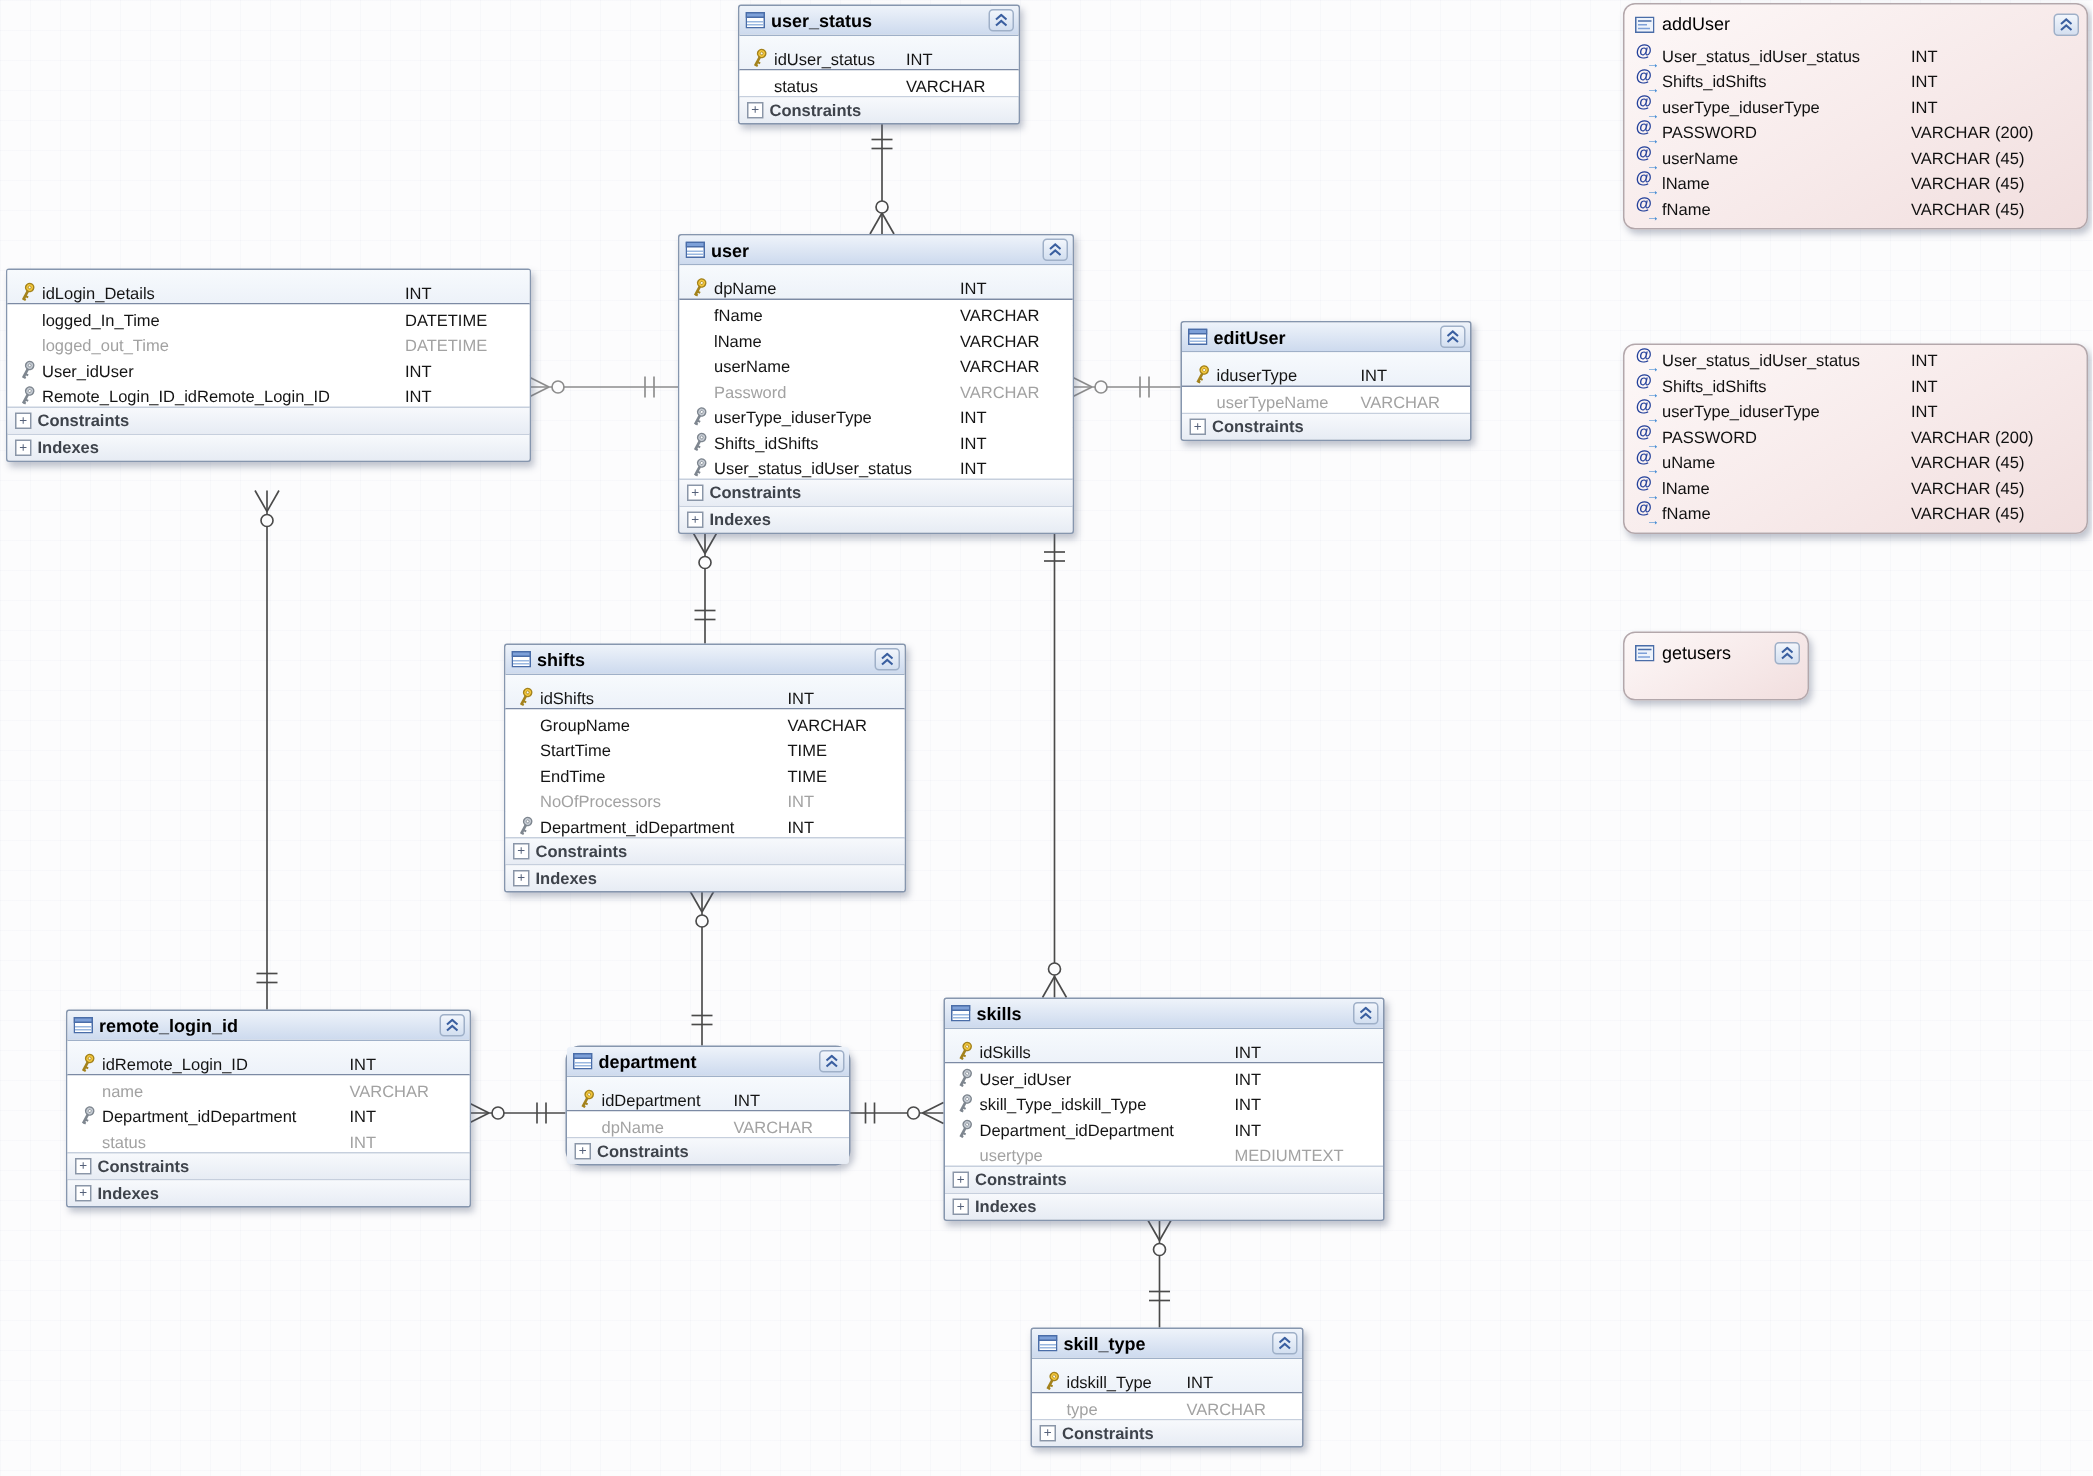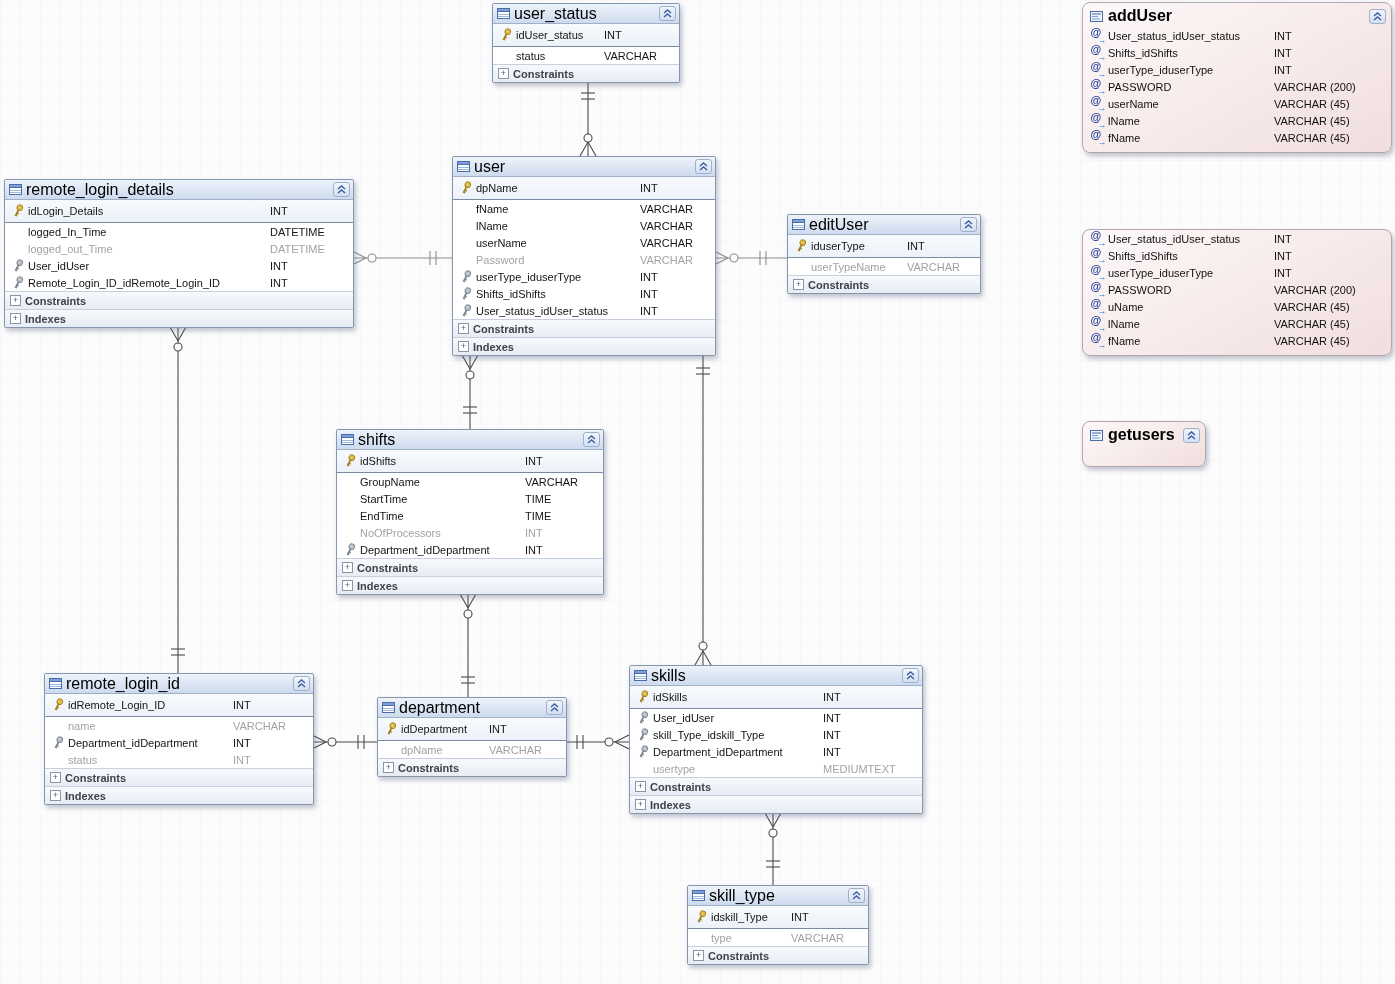--- a/index.html
+++ b/index.html
@@ -17,27 +17,27 @@
   
   .tbl{
     position:absolute;border:1px solid #8696ae;border-radius:2px;background:#fff;
     box-shadow:2px 3px 5px rgba(90,100,125,.38);font-size:11px;
   }
   .tbl .hdr{
     height:19px;display:flex;align-items:center;gap:4px;padding:0 3px 0 4px;
     background:linear-gradient(#eef3fa,#cddaee);
     border-bottom:1px solid #9fb0c8;border-radius:2px 2px 0 0;
   }
-  .hdr .ttl{font-weight:normal;font-size:16px;color:#000;white-space:nowrap;}
+  .hdr .ttl{font-weight:bold;font-size:12px;color:#000;white-space:nowrap;}
   .hdr .ic{display:flex;align-items:center;}
   .colps{
     margin-left:auto;width:15px;height:13px;display:flex;align-items:center;justify-content:center;
     background:linear-gradient(#f2f6fc,#d3dff0);border:1px solid #9fb0c8;border-radius:3px;cursor:pointer;
   }
-  .row{display:flex;align-items:center;height:17px;padding:0 4px 0 3px;background:#fff;}
+  .row{display:flex;align-items:flex-end;height:17px;padding:0 4px 0 3px;background:#fff;}
   .row.pk{height:22px;background:linear-gradient(#f7fafd,#edf2f9);border-bottom:1px solid #7c8aa4;}
   .row .ic{width:20px;min-width:20px;display:flex;justify-content:center;align-items:center;}
   .row .nm{width:var(--namew);min-width:var(--namew);overflow:hidden;white-space:nowrap;color:#141414;}
   .row .ty{white-space:nowrap;color:#141414;}
   .row.muted .nm,.row.muted .ty{color:#a2a2a2;}
   .srow{
     display:flex;align-items:center;height:17px;gap:4px;padding:0 4px 0 3px;
     border-top:1px solid #c6cfdd;background:linear-gradient(#f7f9fc,#e7ecf4);
     font-weight:bold;color:#3e434b;
   }
@@ -47,21 +47,21 @@
     font-size:9px;line-height:8px;text-align:center;display:inline-block;margin-left:2px;font-weight:normal;
   }
 
   
   .rtn{
     position:absolute;border:1px solid #b3a7ab;border-radius:8px;
     background:linear-gradient(150deg,#fdf8f8 0%,#f7eaea 55%,#f1dede 100%);
     box-shadow:2px 3px 5px rgba(90,100,125,.38);font-size:11px;padding-bottom:6px;
   }
   .rtn .hdr{height:22px;display:flex;align-items:center;gap:5px;padding:2px 5px 0 7px;}
-  .rtn .hdr .ttl{font-weight:bold;font-size:16px;color:#000;}
+  .rtn .hdr .ttl{font-weight:normal;font-size:12px;color:#000;}
   .rtn .row{height:17px;padding:0 7px 0 5px;background:transparent;}
   .rtn .row .nm{color:#111;}
   .rtn .row .ty{color:#111;}
   .param-ic{position:relative;width:15px;height:13px;display:inline-block;}
   .param-ic .at{position:absolute;top:-3px;left:0;color:#24419b;font-weight:bold;font-size:11px;}
   .param-ic .ar{position:absolute;bottom:-3px;left:7px;color:#2d7fd0;font-size:9px;font-weight:bold;}
 </style>
 </head>
 <body>
 
@@ -350,415 +350,398 @@
         <span class="nm">userTypeName</span>
         <span class="ty">VARCHAR</span>
       </div>
       <div class="srow">
         <span class="plusbox">+</span>
         <span>Constraints</span>
       </div>
     </div>
 
   <div class="tbl" style="left:4px;top:179px;width:348px;--namew:242px;">
+      <div class="row pk">
+        <span class="ic">
+          <svg width="13" height="14" viewBox="0 0 13 14">
+            <g transform="rotate(28 6 7)">
+              <circle cx="6" cy="3.2" r="2.7" fill="#f5c83c" stroke="#a3821c"></circle>
+              <circle cx="6" cy="3.2" r="1" fill="#fffbe8" stroke="#a3821c" stroke-width="0.5"></circle>
+              <line x1="6" y1="5.9" x2="6" y2="12.5" stroke="#a3821c" stroke-width="1.8"></line>
+              <line x1="6" y1="9.5" x2="8.2" y2="9.5" stroke="#a3821c" stroke-width="1.4"></line>
+              <line x1="6" y1="11.8" x2="7.6" y2="11.8" stroke="#a3821c" stroke-width="1.4"></line>
+            </g>
+          </svg>
+        </span>
+        <span class="nm">idLogin_Details</span>
+        <span class="ty">INT</span>
+      </div>
+      <div class="row">
+        <span class="ic"></span>
+        <span class="nm">logged_In_Time</span>
+        <span class="ty">DATETIME</span>
+      </div>
+      <div class="row muted">
+        <span class="ic"></span>
+        <span class="nm">logged_out_Time</span>
+        <span class="ty">DATETIME</span>
+      </div>
+      <div class="row">
+        <span class="ic">
+          <svg width="13" height="14" viewBox="0 0 13 14">
+            <g transform="rotate(28 6 7)">
+              <circle cx="6" cy="3.2" r="2.7" fill="#c6ccd4" stroke="#7e868f"></circle>
+              <circle cx="6" cy="3.2" r="1" fill="#fff" stroke="#7e868f" stroke-width="0.5"></circle>
+              <line x1="6" y1="5.9" x2="6" y2="12.5" stroke="#7e868f" stroke-width="1.8"></line>
+              <line x1="6" y1="9.5" x2="8.2" y2="9.5" stroke="#7e868f" stroke-width="1.4"></line>
+              <line x1="6" y1="11.8" x2="7.6" y2="11.8" stroke="#7e868f" stroke-width="1.4"></line>
+            </g>
+          </svg>
+        </span>
+        <span class="nm">User_idUser</span>
+        <span class="ty">INT</span>
+      </div>
+      <div class="row">
+        <span class="ic">
+          <svg width="13" height="14" viewBox="0 0 13 14">
+            <g transform="rotate(28 6 7)">
+              <circle cx="6" cy="3.2" r="2.7" fill="#c6ccd4" stroke="#7e868f"></circle>
+              <circle cx="6" cy="3.2" r="1" fill="#fff" stroke="#7e868f" stroke-width="0.5"></circle>
+              <line x1="6" y1="5.9" x2="6" y2="12.5" stroke="#7e868f" stroke-width="1.8"></line>
+              <line x1="6" y1="9.5" x2="8.2" y2="9.5" stroke="#7e868f" stroke-width="1.4"></line>
+              <line x1="6" y1="11.8" x2="7.6" y2="11.8" stroke="#7e868f" stroke-width="1.4"></line>
+            </g>
+          </svg>
+        </span>
+        <span class="nm">Remote_Login_ID_idRemote_Login_ID</span>
+        <span class="ty">INT</span>
+      </div>
+      <div class="srow">
+        <span class="plusbox">+</span>
+        <span>Constraints</span>
+      </div>
+      <div class="srow">
+        <span class="plusbox">+</span>
+        <span>Indexes</span>
+      </div>
+    </div>
+
+  <div class="tbl" style="left:336px;top:429px;width:266px;--namew:165px;">
       <div class="hdr">
         <span class="ic">
           <svg width="13" height="11" viewBox="0 0 13 11">
             <rect x="0.5" y="0.5" width="12" height="10" fill="#fff" stroke="#4a6da8"></rect>
             <rect x="0.5" y="0.5" width="12" height="3" fill="#7da0d8" stroke="#4a6da8"></rect>
             <line x1="1" y1="6.5" x2="12" y2="6.5" stroke="#9ab8e0"></line>
             <line x1="1" y1="8.5" x2="12" y2="8.5" stroke="#9ab8e0"></line>
           </svg>
         </span>
-        <span class="ttl">remote_login_details</span>
+        <span class="ttl">shifts</span>
         <span class="colps">
           <svg width="9" height="9" viewBox="0 0 9 9">
             <polyline points="1,4 4.5,1 8,4" fill="none" stroke="#3a5fa0" stroke-width="1.4"></polyline>
             <polyline points="1,8 4.5,5 8,8" fill="none" stroke="#3a5fa0" stroke-width="1.4"></polyline>
           </svg>
         </span>
       </div>
       <div class="row pk">
         <span class="ic">
           <svg width="13" height="14" viewBox="0 0 13 14">
             <g transform="rotate(28 6 7)">
               <circle cx="6" cy="3.2" r="2.7" fill="#f5c83c" stroke="#a3821c"></circle>
               <circle cx="6" cy="3.2" r="1" fill="#fffbe8" stroke="#a3821c" stroke-width="0.5"></circle>
               <line x1="6" y1="5.9" x2="6" y2="12.5" stroke="#a3821c" stroke-width="1.8"></line>
               <line x1="6" y1="9.5" x2="8.2" y2="9.5" stroke="#a3821c" stroke-width="1.4"></line>
               <line x1="6" y1="11.8" x2="7.6" y2="11.8" stroke="#a3821c" stroke-width="1.4"></line>
             </g>
           </svg>
         </span>
-        <span class="nm">idLogin_Details</span>
-        <span class="ty">INT</span>
-      </div>
-      <div class="row">
-        <span class="ic"></span>
-        <span class="nm">logged_In_Time</span>
-        <span class="ty">DATETIME</span>
+        <span class="nm">idShifts</span>
+        <span class="ty">INT</span>
+      </div>
+      <div class="row">
+        <span class="ic"></span>
+        <span class="nm">GroupName</span>
+        <span class="ty">VARCHAR</span>
+      </div>
+      <div class="row">
+        <span class="ic"></span>
+        <span class="nm">StartTime</span>
+        <span class="ty">TIME</span>
+      </div>
+      <div class="row">
+        <span class="ic"></span>
+        <span class="nm">EndTime</span>
+        <span class="ty">TIME</span>
       </div>
       <div class="row muted">
         <span class="ic"></span>
-        <span class="nm">logged_out_Time</span>
-        <span class="ty">DATETIME</span>
+        <span class="nm">NoOfProcessors</span>
+        <span class="ty">INT</span>
       </div>
       <div class="row">
         <span class="ic">
           <svg width="13" height="14" viewBox="0 0 13 14">
             <g transform="rotate(28 6 7)">
               <circle cx="6" cy="3.2" r="2.7" fill="#c6ccd4" stroke="#7e868f"></circle>
               <circle cx="6" cy="3.2" r="1" fill="#fff" stroke="#7e868f" stroke-width="0.5"></circle>
               <line x1="6" y1="5.9" x2="6" y2="12.5" stroke="#7e868f" stroke-width="1.8"></line>
               <line x1="6" y1="9.5" x2="8.2" y2="9.5" stroke="#7e868f" stroke-width="1.4"></line>
               <line x1="6" y1="11.8" x2="7.6" y2="11.8" stroke="#7e868f" stroke-width="1.4"></line>
             </g>
           </svg>
         </span>
-        <span class="nm">User_idUser</span>
-        <span class="ty">INT</span>
+        <span class="nm">Department_idDepartment</span>
+        <span class="ty">INT</span>
+      </div>
+      <div class="srow">
+        <span class="plusbox">+</span>
+        <span>Constraints</span>
+      </div>
+      <div class="srow">
+        <span class="plusbox">+</span>
+        <span>Indexes</span>
+      </div>
+    </div>
+
+  <div class="tbl" style="left:44px;top:673px;width:268px;--namew:165px;">
+      <div class="hdr">
+        <span class="ic">
+          <svg width="13" height="11" viewBox="0 0 13 11">
+            <rect x="0.5" y="0.5" width="12" height="10" fill="#fff" stroke="#4a6da8"></rect>
+            <rect x="0.5" y="0.5" width="12" height="3" fill="#7da0d8" stroke="#4a6da8"></rect>
+            <line x1="1" y1="6.5" x2="12" y2="6.5" stroke="#9ab8e0"></line>
+            <line x1="1" y1="8.5" x2="12" y2="8.5" stroke="#9ab8e0"></line>
+          </svg>
+        </span>
+        <span class="ttl">remote_login_id</span>
+        <span class="colps">
+          <svg width="9" height="9" viewBox="0 0 9 9">
+            <polyline points="1,4 4.5,1 8,4" fill="none" stroke="#3a5fa0" stroke-width="1.4"></polyline>
+            <polyline points="1,8 4.5,5 8,8" fill="none" stroke="#3a5fa0" stroke-width="1.4"></polyline>
+          </svg>
+        </span>
+      </div>
+      <div class="row pk">
+        <span class="ic">
+          <svg width="13" height="14" viewBox="0 0 13 14">
+            <g transform="rotate(28 6 7)">
+              <circle cx="6" cy="3.2" r="2.7" fill="#f5c83c" stroke="#a3821c"></circle>
+              <circle cx="6" cy="3.2" r="1" fill="#fffbe8" stroke="#a3821c" stroke-width="0.5"></circle>
+              <line x1="6" y1="5.9" x2="6" y2="12.5" stroke="#a3821c" stroke-width="1.8"></line>
+              <line x1="6" y1="9.5" x2="8.2" y2="9.5" stroke="#a3821c" stroke-width="1.4"></line>
+              <line x1="6" y1="11.8" x2="7.6" y2="11.8" stroke="#a3821c" stroke-width="1.4"></line>
+            </g>
+          </svg>
+        </span>
+        <span class="nm">idRemote_Login_ID</span>
+        <span class="ty">INT</span>
+      </div>
+      <div class="row muted">
+        <span class="ic"></span>
+        <span class="nm">name</span>
+        <span class="ty">VARCHAR</span>
       </div>
       <div class="row">
         <span class="ic">
           <svg width="13" height="14" viewBox="0 0 13 14">
             <g transform="rotate(28 6 7)">
               <circle cx="6" cy="3.2" r="2.7" fill="#c6ccd4" stroke="#7e868f"></circle>
               <circle cx="6" cy="3.2" r="1" fill="#fff" stroke="#7e868f" stroke-width="0.5"></circle>
               <line x1="6" y1="5.9" x2="6" y2="12.5" stroke="#7e868f" stroke-width="1.8"></line>
               <line x1="6" y1="9.5" x2="8.2" y2="9.5" stroke="#7e868f" stroke-width="1.4"></line>
               <line x1="6" y1="11.8" x2="7.6" y2="11.8" stroke="#7e868f" stroke-width="1.4"></line>
             </g>
           </svg>
         </span>
-        <span class="nm">Remote_Login_ID_idRemote_Login_ID</span>
+        <span class="nm">Department_idDepartment</span>
+        <span class="ty">INT</span>
+      </div>
+      <div class="row muted">
+        <span class="ic"></span>
+        <span class="nm">status</span>
         <span class="ty">INT</span>
       </div>
       <div class="srow">
         <span class="plusbox">+</span>
         <span>Constraints</span>
       </div>
       <div class="srow">
         <span class="plusbox">+</span>
         <span>Indexes</span>
       </div>
     </div>
 
-  <div class="tbl" style="left:336px;top:429px;width:266px;--namew:165px;">
+  <div class="tbl" style="left:377px;top:697px;width:188px;border-radius:10px;--namew:88px;">
       <div class="hdr">
         <span class="ic">
           <svg width="13" height="11" viewBox="0 0 13 11">
             <rect x="0.5" y="0.5" width="12" height="10" fill="#fff" stroke="#4a6da8"></rect>
             <rect x="0.5" y="0.5" width="12" height="3" fill="#7da0d8" stroke="#4a6da8"></rect>
             <line x1="1" y1="6.5" x2="12" y2="6.5" stroke="#9ab8e0"></line>
             <line x1="1" y1="8.5" x2="12" y2="8.5" stroke="#9ab8e0"></line>
           </svg>
         </span>
-        <span class="ttl">shifts</span>
+        <span class="ttl">department</span>
         <span class="colps">
           <svg width="9" height="9" viewBox="0 0 9 9">
             <polyline points="1,4 4.5,1 8,4" fill="none" stroke="#3a5fa0" stroke-width="1.4"></polyline>
             <polyline points="1,8 4.5,5 8,8" fill="none" stroke="#3a5fa0" stroke-width="1.4"></polyline>
           </svg>
         </span>
       </div>
       <div class="row pk">
         <span class="ic">
           <svg width="13" height="14" viewBox="0 0 13 14">
             <g transform="rotate(28 6 7)">
               <circle cx="6" cy="3.2" r="2.7" fill="#f5c83c" stroke="#a3821c"></circle>
               <circle cx="6" cy="3.2" r="1" fill="#fffbe8" stroke="#a3821c" stroke-width="0.5"></circle>
               <line x1="6" y1="5.9" x2="6" y2="12.5" stroke="#a3821c" stroke-width="1.8"></line>
               <line x1="6" y1="9.5" x2="8.2" y2="9.5" stroke="#a3821c" stroke-width="1.4"></line>
               <line x1="6" y1="11.8" x2="7.6" y2="11.8" stroke="#a3821c" stroke-width="1.4"></line>
             </g>
           </svg>
         </span>
-        <span class="nm">idShifts</span>
-        <span class="ty">INT</span>
-      </div>
-      <div class="row">
-        <span class="ic"></span>
-        <span class="nm">GroupName</span>
+        <span class="nm">idDepartment</span>
+        <span class="ty">INT</span>
+      </div>
+      <div class="row muted">
+        <span class="ic"></span>
+        <span class="nm">dpName</span>
         <span class="ty">VARCHAR</span>
       </div>
-      <div class="row">
-        <span class="ic"></span>
-        <span class="nm">StartTime</span>
-        <span class="ty">TIME</span>
-      </div>
-      <div class="row">
-        <span class="ic"></span>
-        <span class="nm">EndTime</span>
-        <span class="ty">TIME</span>
-      </div>
-      <div class="row muted">
-        <span class="ic"></span>
-        <span class="nm">NoOfProcessors</span>
+      <div class="srow">
+        <span class="plusbox">+</span>
+        <span>Constraints</span>
+      </div>
+    </div>
+
+  <div class="tbl" style="left:629px;top:665px;width:292px;--namew:170px;">
+      <div class="hdr">
+        <span class="ic">
+          <svg width="13" height="11" viewBox="0 0 13 11">
+            <rect x="0.5" y="0.5" width="12" height="10" fill="#fff" stroke="#4a6da8"></rect>
+            <rect x="0.5" y="0.5" width="12" height="3" fill="#7da0d8" stroke="#4a6da8"></rect>
+            <line x1="1" y1="6.5" x2="12" y2="6.5" stroke="#9ab8e0"></line>
+            <line x1="1" y1="8.5" x2="12" y2="8.5" stroke="#9ab8e0"></line>
+          </svg>
+        </span>
+        <span class="ttl">skills</span>
+        <span class="colps">
+          <svg width="9" height="9" viewBox="0 0 9 9">
+            <polyline points="1,4 4.5,1 8,4" fill="none" stroke="#3a5fa0" stroke-width="1.4"></polyline>
+            <polyline points="1,8 4.5,5 8,8" fill="none" stroke="#3a5fa0" stroke-width="1.4"></polyline>
+          </svg>
+        </span>
+      </div>
+      <div class="row pk">
+        <span class="ic">
+          <svg width="13" height="14" viewBox="0 0 13 14">
+            <g transform="rotate(28 6 7)">
+              <circle cx="6" cy="3.2" r="2.7" fill="#f5c83c" stroke="#a3821c"></circle>
+              <circle cx="6" cy="3.2" r="1" fill="#fffbe8" stroke="#a3821c" stroke-width="0.5"></circle>
+              <line x1="6" y1="5.9" x2="6" y2="12.5" stroke="#a3821c" stroke-width="1.8"></line>
+              <line x1="6" y1="9.5" x2="8.2" y2="9.5" stroke="#a3821c" stroke-width="1.4"></line>
+              <line x1="6" y1="11.8" x2="7.6" y2="11.8" stroke="#a3821c" stroke-width="1.4"></line>
+            </g>
+          </svg>
+        </span>
+        <span class="nm">idSkills</span>
         <span class="ty">INT</span>
       </div>
       <div class="row">
         <span class="ic">
           <svg width="13" height="14" viewBox="0 0 13 14">
             <g transform="rotate(28 6 7)">
               <circle cx="6" cy="3.2" r="2.7" fill="#c6ccd4" stroke="#7e868f"></circle>
               <circle cx="6" cy="3.2" r="1" fill="#fff" stroke="#7e868f" stroke-width="0.5"></circle>
               <line x1="6" y1="5.9" x2="6" y2="12.5" stroke="#7e868f" stroke-width="1.8"></line>
               <line x1="6" y1="9.5" x2="8.2" y2="9.5" stroke="#7e868f" stroke-width="1.4"></line>
               <line x1="6" y1="11.8" x2="7.6" y2="11.8" stroke="#7e868f" stroke-width="1.4"></line>
             </g>
           </svg>
         </span>
+        <span class="nm">User_idUser</span>
+        <span class="ty">INT</span>
+      </div>
+      <div class="row">
+        <span class="ic">
+          <svg width="13" height="14" viewBox="0 0 13 14">
+            <g transform="rotate(28 6 7)">
+              <circle cx="6" cy="3.2" r="2.7" fill="#c6ccd4" stroke="#7e868f"></circle>
+              <circle cx="6" cy="3.2" r="1" fill="#fff" stroke="#7e868f" stroke-width="0.5"></circle>
+              <line x1="6" y1="5.9" x2="6" y2="12.5" stroke="#7e868f" stroke-width="1.8"></line>
+              <line x1="6" y1="9.5" x2="8.2" y2="9.5" stroke="#7e868f" stroke-width="1.4"></line>
+              <line x1="6" y1="11.8" x2="7.6" y2="11.8" stroke="#7e868f" stroke-width="1.4"></line>
+            </g>
+          </svg>
+        </span>
+        <span class="nm">skill_Type_idskill_Type</span>
+        <span class="ty">INT</span>
+      </div>
+      <div class="row">
+        <span class="ic">
+          <svg width="13" height="14" viewBox="0 0 13 14">
+            <g transform="rotate(28 6 7)">
+              <circle cx="6" cy="3.2" r="2.7" fill="#c6ccd4" stroke="#7e868f"></circle>
+              <circle cx="6" cy="3.2" r="1" fill="#fff" stroke="#7e868f" stroke-width="0.5"></circle>
+              <line x1="6" y1="5.9" x2="6" y2="12.5" stroke="#7e868f" stroke-width="1.8"></line>
+              <line x1="6" y1="9.5" x2="8.2" y2="9.5" stroke="#7e868f" stroke-width="1.4"></line>
+              <line x1="6" y1="11.8" x2="7.6" y2="11.8" stroke="#7e868f" stroke-width="1.4"></line>
+            </g>
+          </svg>
+        </span>
         <span class="nm">Department_idDepartment</span>
         <span class="ty">INT</span>
       </div>
+      <div class="row muted">
+        <span class="ic"></span>
+        <span class="nm">usertype</span>
+        <span class="ty">MEDIUMTEXT</span>
+      </div>
       <div class="srow">
         <span class="plusbox">+</span>
         <span>Constraints</span>
       </div>
       <div class="srow">
         <span class="plusbox">+</span>
         <span>Indexes</span>
       </div>
     </div>
 
-  <div class="tbl" style="left:44px;top:673px;width:268px;--namew:165px;">
+  <div class="tbl" style="left:687px;top:885px;width:180px;--namew:80px;">
       <div class="hdr">
         <span class="ic">
           <svg width="13" height="11" viewBox="0 0 13 11">
             <rect x="0.5" y="0.5" width="12" height="10" fill="#fff" stroke="#4a6da8"></rect>
             <rect x="0.5" y="0.5" width="12" height="3" fill="#7da0d8" stroke="#4a6da8"></rect>
             <line x1="1" y1="6.5" x2="12" y2="6.5" stroke="#9ab8e0"></line>
             <line x1="1" y1="8.5" x2="12" y2="8.5" stroke="#9ab8e0"></line>
           </svg>
         </span>
-        <span class="ttl">remote_login_id</span>
+        <span class="ttl">skill_type</span>
         <span class="colps">
           <svg width="9" height="9" viewBox="0 0 9 9">
             <polyline points="1,4 4.5,1 8,4" fill="none" stroke="#3a5fa0" stroke-width="1.4"></polyline>
             <polyline points="1,8 4.5,5 8,8" fill="none" stroke="#3a5fa0" stroke-width="1.4"></polyline>
           </svg>
         </span>
       </div>
       <div class="row pk">
         <span class="ic">
           <svg width="13" height="14" viewBox="0 0 13 14">
             <g transform="rotate(28 6 7)">
               <circle cx="6" cy="3.2" r="2.7" fill="#f5c83c" stroke="#a3821c"></circle>
               <circle cx="6" cy="3.2" r="1" fill="#fffbe8" stroke="#a3821c" stroke-width="0.5"></circle>
               <line x1="6" y1="5.9" x2="6" y2="12.5" stroke="#a3821c" stroke-width="1.8"></line>
               <line x1="6" y1="9.5" x2="8.2" y2="9.5" stroke="#a3821c" stroke-width="1.4"></line>
               <line x1="6" y1="11.8" x2="7.6" y2="11.8" stroke="#a3821c" stroke-width="1.4"></line>
             </g>
           </svg>
         </span>
-        <span class="nm">idRemote_Login_ID</span>
-        <span class="ty">INT</span>
-      </div>
-      <div class="row muted">
-        <span class="ic"></span>
-        <span class="nm">name</span>
-        <span class="ty">VARCHAR</span>
-      </div>
-      <div class="row">
-        <span class="ic">
-          <svg width="13" height="14" viewBox="0 0 13 14">
-            <g transform="rotate(28 6 7)">
-              <circle cx="6" cy="3.2" r="2.7" fill="#c6ccd4" stroke="#7e868f"></circle>
-              <circle cx="6" cy="3.2" r="1" fill="#fff" stroke="#7e868f" stroke-width="0.5"></circle>
-              <line x1="6" y1="5.9" x2="6" y2="12.5" stroke="#7e868f" stroke-width="1.8"></line>
-              <line x1="6" y1="9.5" x2="8.2" y2="9.5" stroke="#7e868f" stroke-width="1.4"></line>
-              <line x1="6" y1="11.8" x2="7.6" y2="11.8" stroke="#7e868f" stroke-width="1.4"></line>
-            </g>
-          </svg>
-        </span>
-        <span class="nm">Department_idDepartment</span>
-        <span class="ty">INT</span>
-      </div>
-      <div class="row muted">
-        <span class="ic"></span>
-        <span class="nm">status</span>
-        <span class="ty">INT</span>
-      </div>
-      <div class="srow">
-        <span class="plusbox">+</span>
-        <span>Constraints</span>
-      </div>
-      <div class="srow">
-        <span class="plusbox">+</span>
-        <span>Indexes</span>
-      </div>
-    </div>
-
-  <div class="tbl" style="left:377px;top:697px;width:188px;--namew:88px;">
-      <div class="hdr">
-        <span class="ic">
-          <svg width="13" height="11" viewBox="0 0 13 11">
-            <rect x="0.5" y="0.5" width="12" height="10" fill="#fff" stroke="#4a6da8"></rect>
-            <rect x="0.5" y="0.5" width="12" height="3" fill="#7da0d8" stroke="#4a6da8"></rect>
-            <line x1="1" y1="6.5" x2="12" y2="6.5" stroke="#9ab8e0"></line>
-            <line x1="1" y1="8.5" x2="12" y2="8.5" stroke="#9ab8e0"></line>
-          </svg>
-        </span>
-        <span class="ttl">department</span>
-        <span class="colps">
-          <svg width="9" height="9" viewBox="0 0 9 9">
-            <polyline points="1,4 4.5,1 8,4" fill="none" stroke="#3a5fa0" stroke-width="1.4"></polyline>
-            <polyline points="1,8 4.5,5 8,8" fill="none" stroke="#3a5fa0" stroke-width="1.4"></polyline>
-          </svg>
-        </span>
-      </div>
-      <div class="row pk">
-        <span class="ic">
-          <svg width="13" height="14" viewBox="0 0 13 14">
-            <g transform="rotate(28 6 7)">
-              <circle cx="6" cy="3.2" r="2.7" fill="#f5c83c" stroke="#a3821c"></circle>
-              <circle cx="6" cy="3.2" r="1" fill="#fffbe8" stroke="#a3821c" stroke-width="0.5"></circle>
-              <line x1="6" y1="5.9" x2="6" y2="12.5" stroke="#a3821c" stroke-width="1.8"></line>
-              <line x1="6" y1="9.5" x2="8.2" y2="9.5" stroke="#a3821c" stroke-width="1.4"></line>
-              <line x1="6" y1="11.8" x2="7.6" y2="11.8" stroke="#a3821c" stroke-width="1.4"></line>
-            </g>
-          </svg>
-        </span>
-        <span class="nm">idDepartment</span>
-        <span class="ty">INT</span>
-      </div>
-      <div class="row muted">
-        <span class="ic"></span>
-        <span class="nm">dpName</span>
-        <span class="ty">VARCHAR</span>
-      </div>
-      <div class="srow">
-        <span class="plusbox">+</span>
-        <span>Constraints</span>
-      </div>
-    </div>
-
-  <div class="tbl" style="left:629px;top:665px;width:292px;--namew:170px;">
-      <div class="hdr">
-        <span class="ic">
-          <svg width="13" height="11" viewBox="0 0 13 11">
-            <rect x="0.5" y="0.5" width="12" height="10" fill="#fff" stroke="#4a6da8"></rect>
-            <rect x="0.5" y="0.5" width="12" height="3" fill="#7da0d8" stroke="#4a6da8"></rect>
-            <line x1="1" y1="6.5" x2="12" y2="6.5" stroke="#9ab8e0"></line>
-            <line x1="1" y1="8.5" x2="12" y2="8.5" stroke="#9ab8e0"></line>
-          </svg>
-        </span>
-        <span class="ttl">skills</span>
-        <span class="colps">
-          <svg width="9" height="9" viewBox="0 0 9 9">
-            <polyline points="1,4 4.5,1 8,4" fill="none" stroke="#3a5fa0" stroke-width="1.4"></polyline>
-            <polyline points="1,8 4.5,5 8,8" fill="none" stroke="#3a5fa0" stroke-width="1.4"></polyline>
-          </svg>
-        </span>
-      </div>
-      <div class="row pk">
-        <span class="ic">
-          <svg width="13" height="14" viewBox="0 0 13 14">
-            <g transform="rotate(28 6 7)">
-              <circle cx="6" cy="3.2" r="2.7" fill="#f5c83c" stroke="#a3821c"></circle>
-              <circle cx="6" cy="3.2" r="1" fill="#fffbe8" stroke="#a3821c" stroke-width="0.5"></circle>
-              <line x1="6" y1="5.9" x2="6" y2="12.5" stroke="#a3821c" stroke-width="1.8"></line>
-              <line x1="6" y1="9.5" x2="8.2" y2="9.5" stroke="#a3821c" stroke-width="1.4"></line>
-              <line x1="6" y1="11.8" x2="7.6" y2="11.8" stroke="#a3821c" stroke-width="1.4"></line>
-            </g>
-          </svg>
-        </span>
-        <span class="nm">idSkills</span>
-        <span class="ty">INT</span>
-      </div>
-      <div class="row">
-        <span class="ic">
-          <svg width="13" height="14" viewBox="0 0 13 14">
-            <g transform="rotate(28 6 7)">
-              <circle cx="6" cy="3.2" r="2.7" fill="#c6ccd4" stroke="#7e868f"></circle>
-              <circle cx="6" cy="3.2" r="1" fill="#fff" stroke="#7e868f" stroke-width="0.5"></circle>
-              <line x1="6" y1="5.9" x2="6" y2="12.5" stroke="#7e868f" stroke-width="1.8"></line>
-              <line x1="6" y1="9.5" x2="8.2" y2="9.5" stroke="#7e868f" stroke-width="1.4"></line>
-              <line x1="6" y1="11.8" x2="7.6" y2="11.8" stroke="#7e868f" stroke-width="1.4"></line>
-            </g>
-          </svg>
-        </span>
-        <span class="nm">User_idUser</span>
-        <span class="ty">INT</span>
-      </div>
-      <div class="row">
-        <span class="ic">
-          <svg width="13" height="14" viewBox="0 0 13 14">
-            <g transform="rotate(28 6 7)">
-              <circle cx="6" cy="3.2" r="2.7" fill="#c6ccd4" stroke="#7e868f"></circle>
-              <circle cx="6" cy="3.2" r="1" fill="#fff" stroke="#7e868f" stroke-width="0.5"></circle>
-              <line x1="6" y1="5.9" x2="6" y2="12.5" stroke="#7e868f" stroke-width="1.8"></line>
-              <line x1="6" y1="9.5" x2="8.2" y2="9.5" stroke="#7e868f" stroke-width="1.4"></line>
-              <line x1="6" y1="11.8" x2="7.6" y2="11.8" stroke="#7e868f" stroke-width="1.4"></line>
-            </g>
-          </svg>
-        </span>
-        <span class="nm">skill_Type_idskill_Type</span>
-        <span class="ty">INT</span>
-      </div>
-      <div class="row">
-        <span class="ic">
-          <svg width="13" height="14" viewBox="0 0 13 14">
-            <g transform="rotate(28 6 7)">
-              <circle cx="6" cy="3.2" r="2.7" fill="#c6ccd4" stroke="#7e868f"></circle>
-              <circle cx="6" cy="3.2" r="1" fill="#fff" stroke="#7e868f" stroke-width="0.5"></circle>
-              <line x1="6" y1="5.9" x2="6" y2="12.5" stroke="#7e868f" stroke-width="1.8"></line>
-              <line x1="6" y1="9.5" x2="8.2" y2="9.5" stroke="#7e868f" stroke-width="1.4"></line>
-              <line x1="6" y1="11.8" x2="7.6" y2="11.8" stroke="#7e868f" stroke-width="1.4"></line>
-            </g>
-          </svg>
-        </span>
-        <span class="nm">Department_idDepartment</span>
-        <span class="ty">INT</span>
-      </div>
-      <div class="row muted">
-        <span class="ic"></span>
-        <span class="nm">usertype</span>
-        <span class="ty">MEDIUMTEXT</span>
-      </div>
-      <div class="srow">
-        <span class="plusbox">+</span>
-        <span>Constraints</span>
-      </div>
-      <div class="srow">
-        <span class="plusbox">+</span>
-        <span>Indexes</span>
-      </div>
-    </div>
-
-  <div class="tbl" style="left:687px;top:885px;width:180px;--namew:80px;">
-      <div class="hdr">
-        <span class="ic">
-          <svg width="13" height="11" viewBox="0 0 13 11">
-            <rect x="0.5" y="0.5" width="12" height="10" fill="#fff" stroke="#4a6da8"></rect>
-            <rect x="0.5" y="0.5" width="12" height="3" fill="#7da0d8" stroke="#4a6da8"></rect>
-            <line x1="1" y1="6.5" x2="12" y2="6.5" stroke="#9ab8e0"></line>
-            <line x1="1" y1="8.5" x2="12" y2="8.5" stroke="#9ab8e0"></line>
-          </svg>
-        </span>
-        <span class="ttl">skill_type</span>
-        <span class="colps">
-          <svg width="9" height="9" viewBox="0 0 9 9">
-            <polyline points="1,4 4.5,1 8,4" fill="none" stroke="#3a5fa0" stroke-width="1.4"></polyline>
-            <polyline points="1,8 4.5,5 8,8" fill="none" stroke="#3a5fa0" stroke-width="1.4"></polyline>
-          </svg>
-        </span>
-      </div>
-      <div class="row pk">
-        <span class="ic">
-          <svg width="13" height="14" viewBox="0 0 13 14">
-            <g transform="rotate(28 6 7)">
-              <circle cx="6" cy="3.2" r="2.7" fill="#f5c83c" stroke="#a3821c"></circle>
-              <circle cx="6" cy="3.2" r="1" fill="#fffbe8" stroke="#a3821c" stroke-width="0.5"></circle>
-              <line x1="6" y1="5.9" x2="6" y2="12.5" stroke="#a3821c" stroke-width="1.8"></line>
-              <line x1="6" y1="9.5" x2="8.2" y2="9.5" stroke="#a3821c" stroke-width="1.4"></line>
-              <line x1="6" y1="11.8" x2="7.6" y2="11.8" stroke="#a3821c" stroke-width="1.4"></line>
-            </g>
-          </svg>
-        </span>
         <span class="nm">idskill_Type</span>
         <span class="ty">INT</span>
       </div>
       <div class="row muted">
         <span class="ic"></span>
         <span class="nm">type</span>
         <span class="ty">VARCHAR</span>
       </div>
       <div class="srow">
         <span class="plusbox">+</span>

